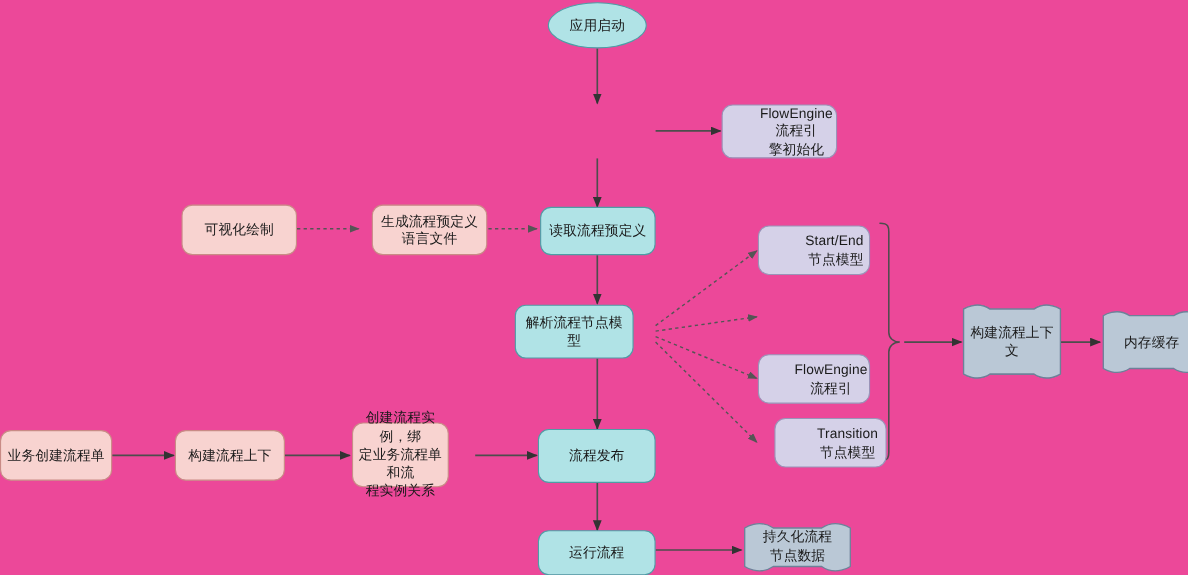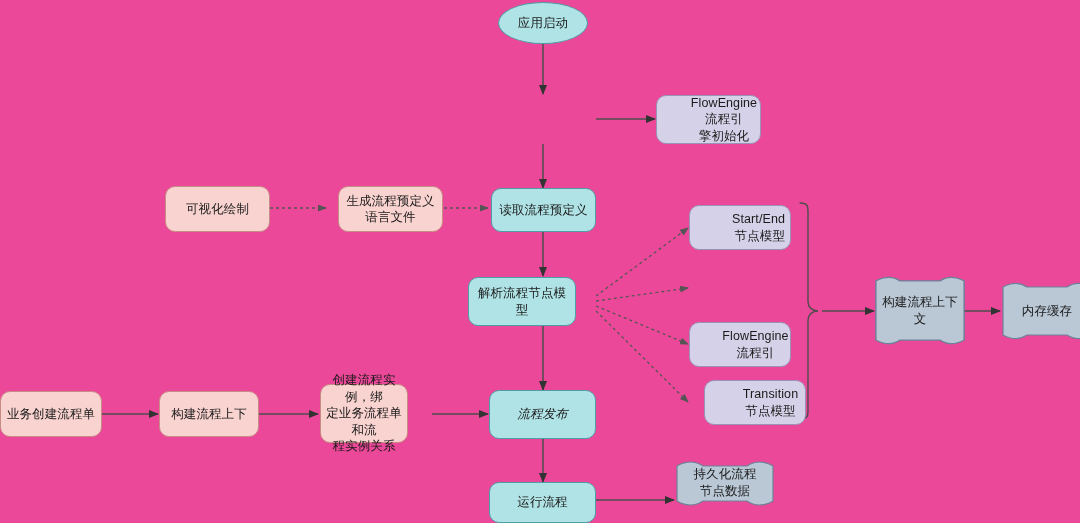--- a/index.html
+++ b/index.html
@@ -196,29 +196,29 @@
   </div>
   <div class="node shape-rounded pink" style="left:159px; top:391px; width:100px; height:46px;">
     <span class="lbl">构建流程上下</span>
   </div>
   <div class="node shape-rounded pink" style="left:320px; top:384px; width:88px; height:59px;">
     <span class="lbl">创建流程实例，绑
 定业务流程单和流
 程实例关系</span>
   </div>
 
-  <div class="node shape-rounded" style="left:489px; top:390px; width:107px; height:49px;font-style:italic;">
+  <div class="node shape-rounded" style="left:489px; top:390px; width:107px; height:49px;">
     <span class="lbl">流程发布</span>
   </div>
 
   <div class="node shape-rounded" style="left:489px; top:482px; width:107px; height:41px;">
     <span class="lbl">运行流程</span>
   </div>
 
-  <div class="node shape-tape" style="left:675px; top:456px; width:100px; height:53px;">
+  <div class="node shape-tape" style="left:675px; top:470px; width:100px; height:53px;">
     <svg class="tape-svg" viewBox="0 0 100 53" preserveAspectRatio="none" xmlns="http://www.w3.org/2000/svg">
       <path d="M2,10 C2,10 15,1 28,10 L72,10 C85,1 98,10 98,10 L98,45 C98,45 85,54 72,45 L28,45 C15,54 2,45 2,45 Z" fill="#bac8d6" stroke="#6d8199" stroke-width="1.2"></path>
     </svg>
     <span class="lbl">持久化流程
 节点数据</span>
   </div>
 
 </div>
 
 </body></html>

